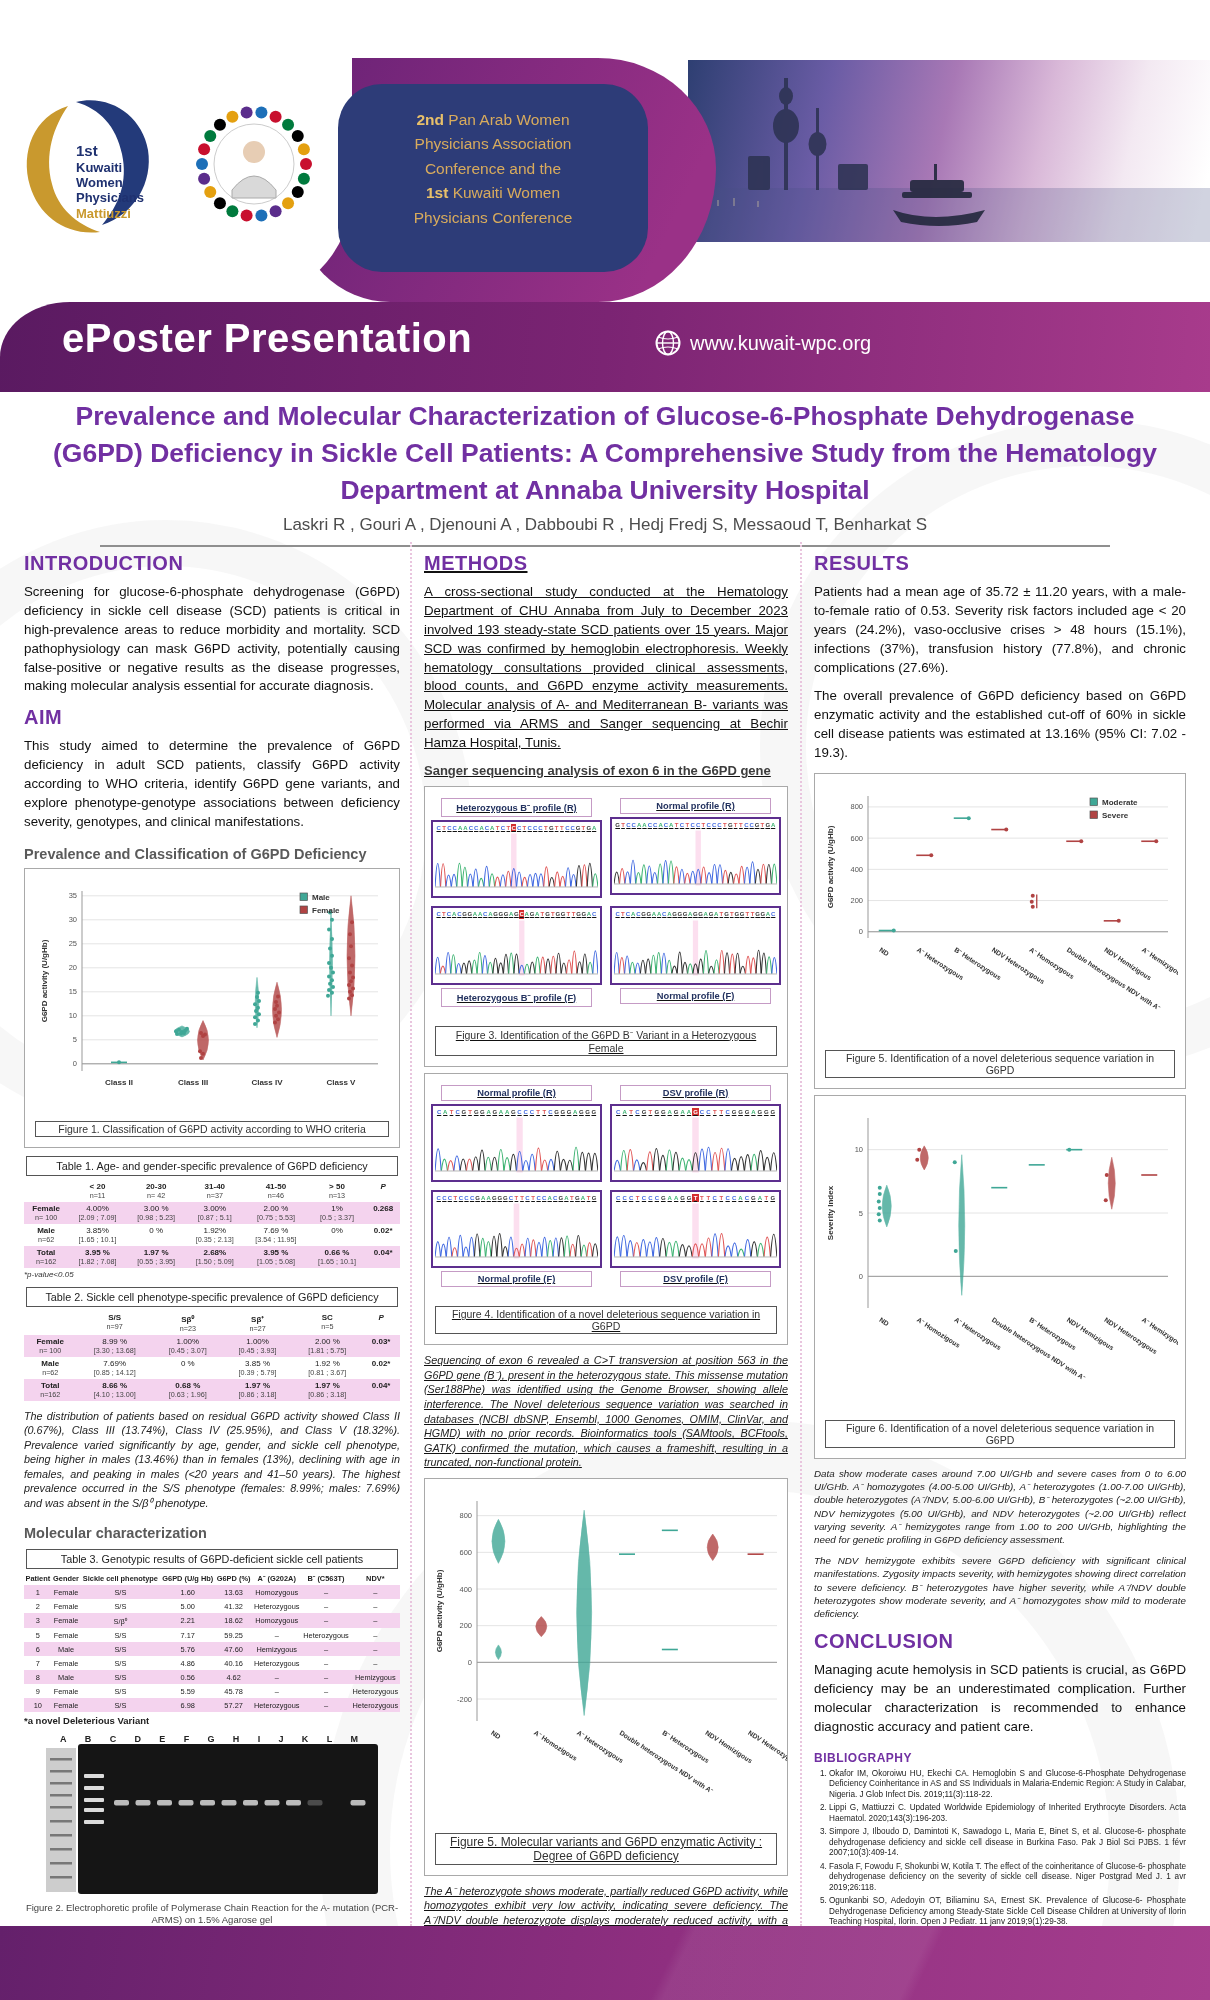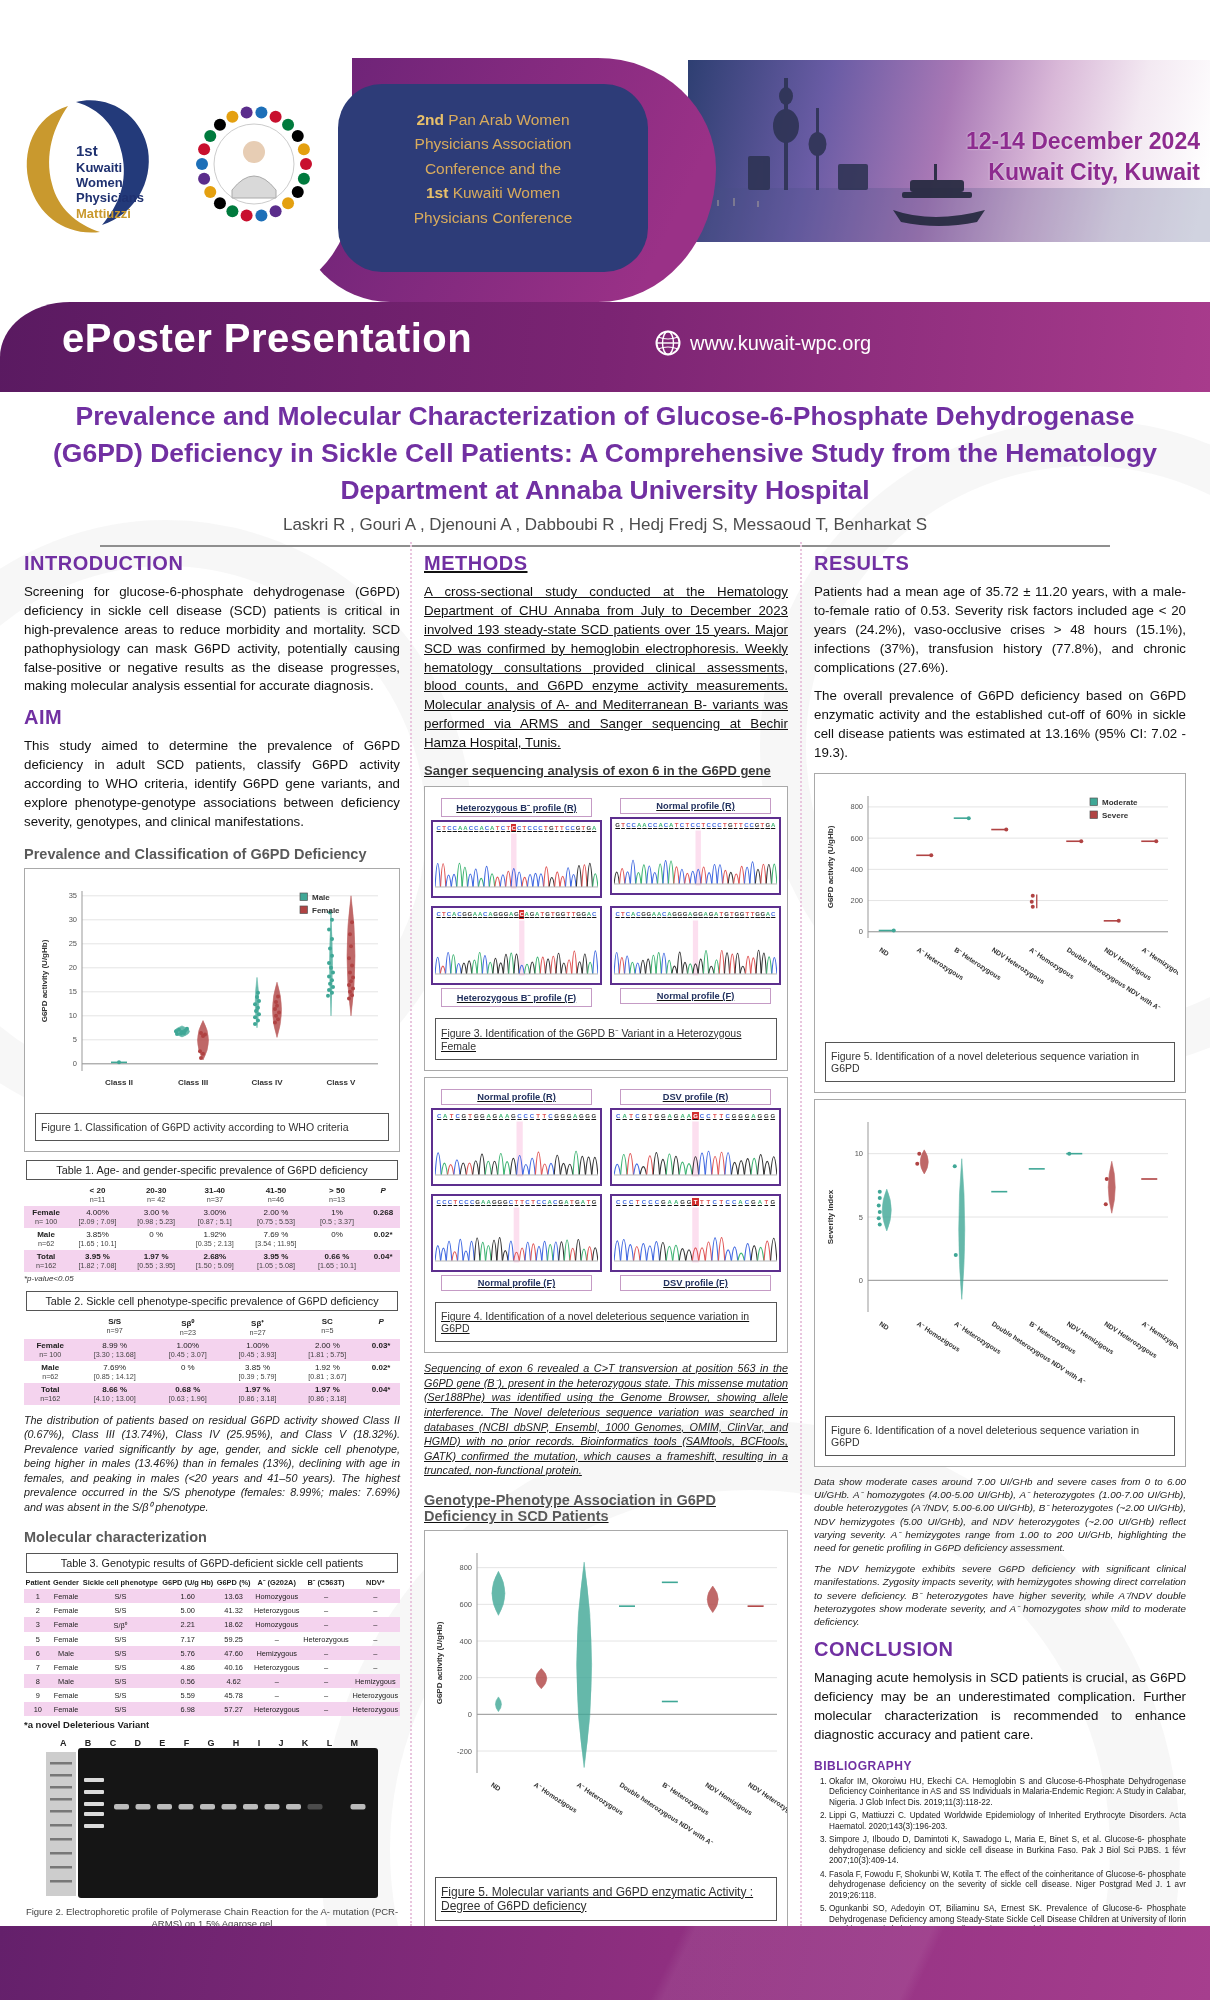--- a/index.html
+++ b/index.html
@@ -49,21 +49,21 @@
   .colM{width:392px;padding:0 12px;border-left:2px dotted #e9c5de;border-right:2px dotted #e9c5de;text-decoration:underline;}
   .colR{width:384px;padding-left:12px;}
   h2{font-size:20px;color:#7130a2;margin:10px 0 8px;letter-spacing:.5px;}
   h3{font-size:14.5px;color:#5a5a5a;margin:14px 0 6px;}
   h4{font-size:12px;color:#7130a2;margin:14px 0 4px;letter-spacing:.5px;}
   .body{font-size:13.3px;line-height:1.42;text-align:justify;color:#111;margin:0 0 10px;}
   .inote{font-size:10.8px;font-style:italic;line-height:1.35;text-align:justify;color:#222;margin:8px 0;}
   .inote.sm{font-size:9.8px;}
   .sublabel{font-size:13px;font-weight:bold;color:#3d3d3d;margin:10px 0 4px;line-height:1.3;}
   .figbox{border:1.3px solid #a9a9a9;padding:8px 6px;margin:6px 0;background:#fff;}
-  .figcap{border:1px solid #555;margin:8px 4px 2px;padding:7px 5px;font-size:10.5px;text-align:left;color:#333;}
+  .figcap{border:1px solid #555;margin:16px 4px 2px;padding:1px 5px;font-size:10.5px;text-align:center;color:#333;}
   .figcap.big{font-size:12px;}
   
   .tblwrap{margin:8px 0;}
   .tbltitle{border:1px solid #555;text-align:center;font-size:10.8px;color:#222;padding:3px 4px;margin:0 2px 4px;}
   .tblnote{font-size:8px;font-style:italic;color:#333;margin-top:2px;}
   .t3note{font-size:9.5px;font-weight:bold;color:#222;margin-top:3px;}
   table.ptable{border-collapse:collapse;width:100%;font-size:8px;color:#222;}
   table.ptable th,table.ptable td{padding:2px 2px;text-align:center;vertical-align:top;}
   table.ptable tr.pink{background:#f4d3ee;}
   table.ptable .ci{color:#444;font-size:7.2px;font-weight:normal;}
@@ -122,24 +122,20 @@
           <rect x="214" y="132" width="70" height="6" rx="2"></rect>
           <rect x="222" y="120" width="54" height="12" rx="3"></rect>
           <rect x="246" y="104" width="3" height="18"></rect>
         </g>
         <g stroke="#e8d9a0" stroke-width="1" opacity="0.6">
           <line x1="30" y1="140" x2="30" y2="146"></line>
             <line x1="46" y1="138" x2="46" y2="146"></line>
             <line x1="70" y1="141" x2="70" y2="147"></line>
         </g>
       </svg>
-      <div class="date">
-        <div>12-14 December  2024</div>
-        <div>Kuwait City, Kuwait</div>
-      </div>
     </div>
     <div class="blob"></div>
     <div class="logopanel">
       <div class="logo1">
         <svg viewBox="0 0 150 160" width="150" height="160">
           <path d="M58 12 C24 22 10 58 20 92 C29 122 56 142 90 138 C66 130 48 114 42 90 C34 60 44 32 58 12 Z" fill="#c9992e"></path>
           <path d="M66 8 C100 0 132 22 138 56 C143 88 125 120 92 131 C109 111 118 88 112 60 C106 32 90 15 66 8 Z" fill="#233a7a"></path>
         </svg>
         <div class="logo1text">
           <div><span class="sup">1st</span></div>
@@ -1222,21 +1218,20 @@
                   <path d="M 147.33 52 Q 150.40 14.00 153.47 52" fill="none" stroke="#e05555" stroke-width="1.1"></path>
                   <path d="M 153.73 52 Q 156.80 8.44 159.87 52" fill="none" stroke="#333333" stroke-width="1.1"></path>
                   <line x1="0" y1="52.5" x2="160" y2="52.5" stroke="#888" stroke-width="0.6"></line>
                 </svg></div>
               <div class="chromtitle">DSV profile (F)</div>
             </div>
           </div>
         <div class="figcap">Figure 4. Identification of a novel deleterious sequence variation in G6PD</div>
       </div>
       <p class="inote">Sequencing of exon 6 revealed a C&gt;T transversion at position 563 in the G6PD gene (B⁻), present in the heterozygous state. This missense mutation (Ser188Phe) was identified using the Genome Browser, showing allele interference. The Novel deleterious sequence variation was searched in databases (NCBI dbSNP, Ensembl, 1000 Genomes, OMIM, ClinVar, and HGMD) with no prior records. Bioinformatics tools (SAMtools, BCFtools, GATK) confirmed the mutation, which causes a frameshift, resulting in a truncated, non-functional protein.</p>
-      <h3>Genotype-Phenotype Association in G6PD Deficiency in SCD Patients</h3>
       <div class="figbox">
         <div id="fig5mid" class="chart">
             <svg viewBox="0 0 356 330" width="356" height="330">
               <line x1="46" x2="346" y1="212" y2="212" stroke="#e4e4e4" stroke-width="1"></line>
               <text x="41" y="214.5" text-anchor="end" font-size="7.5" fill="#555">-200</text>
               <line x1="46" x2="346" y1="175.33333333333334" y2="175.33333333333334" stroke="#e4e4e4" stroke-width="1"></line>
               <text x="41" y="177.83333333333334" text-anchor="end" font-size="7.5" fill="#555">0</text>
               <line x1="46" x2="346" y1="138.66666666666666" y2="138.66666666666666" stroke="#e4e4e4" stroke-width="1"></line>
               <text x="41" y="141.16666666666666" text-anchor="end" font-size="7.5" fill="#555">200</text>
               <line x1="46" x2="346" y1="102" y2="102" stroke="#e4e4e4" stroke-width="1"></line>

